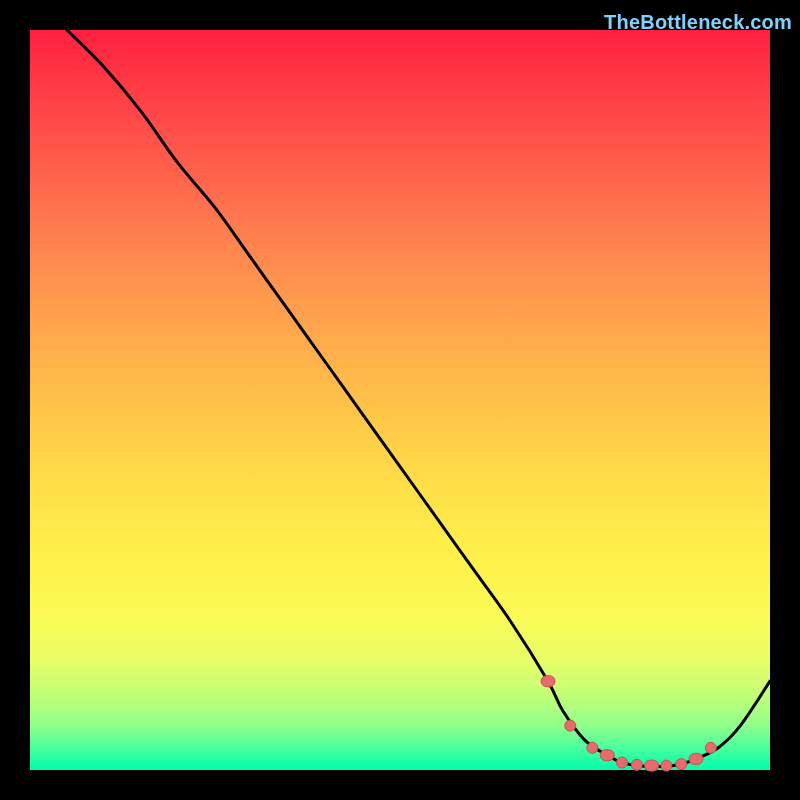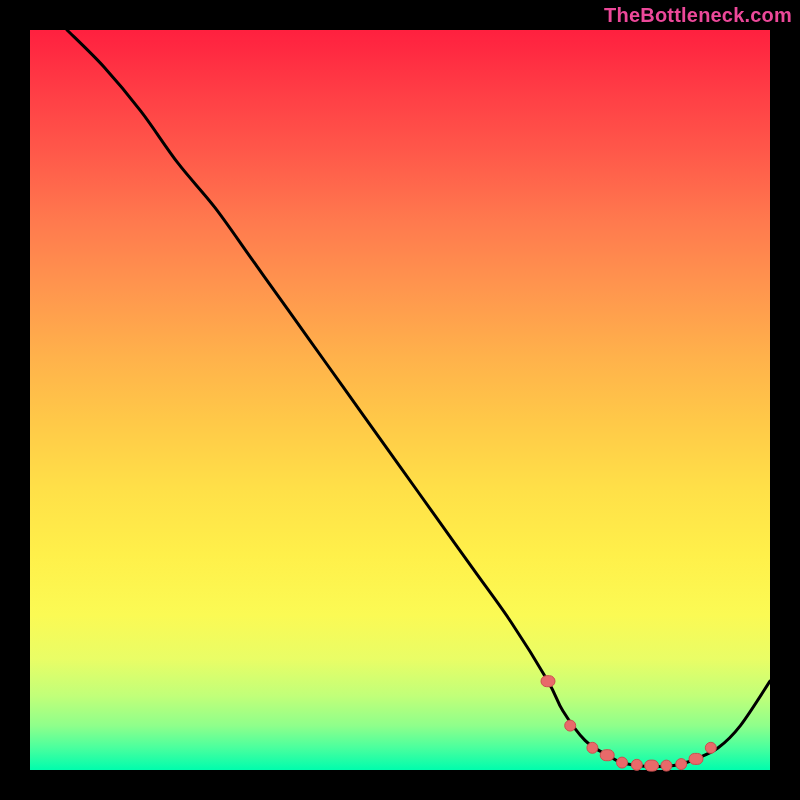--- a/index.html
+++ b/index.html
@@ -46,25 +46,25 @@
   svg.curve {
     position: absolute;
     left: 0;
     top: 0;
     width: 740px;
     height: 740px;
     overflow: visible;
   }
   .watermark {
     position: absolute;
-    top: 4px;
+    top: 11px;
     right: 8px;
     font-size: 20px;
     font-weight: 600;
-    color: #ec4899;
+    color: #7dd3fc;
     letter-spacing: 0.2px;
     user-select: none;
   }
 </style>
 </head>
 <body>
 
 <div class="frame">
   <div class="watermark">TheBottleneck.com</div>
 

